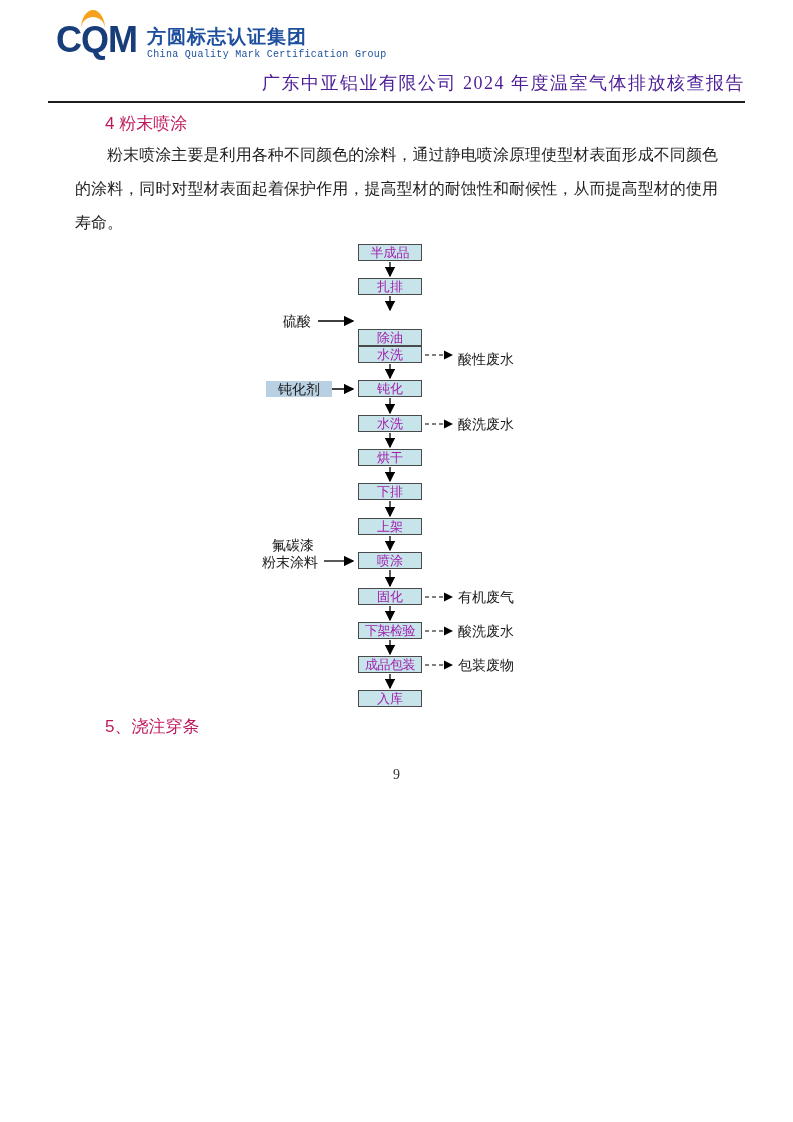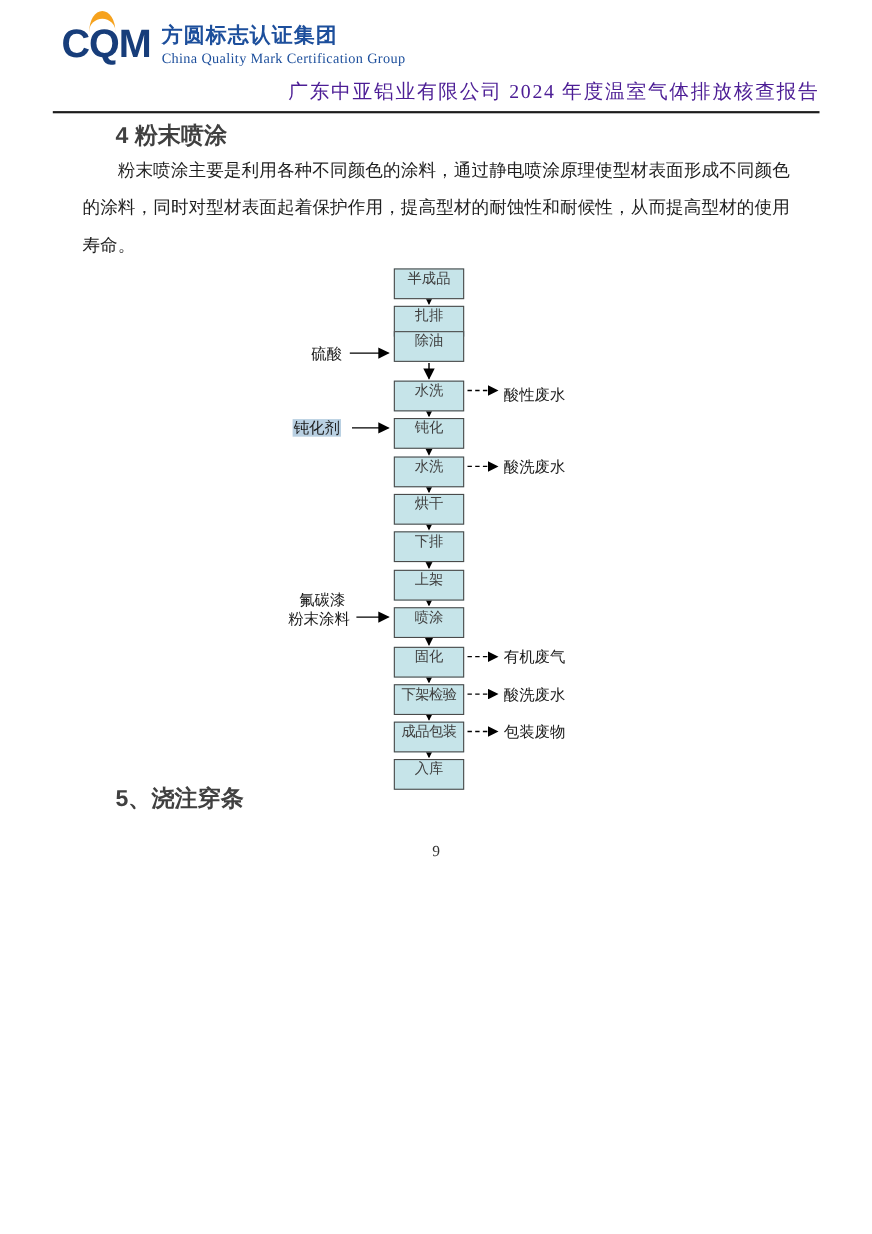--- a/index.html
+++ b/index.html
@@ -15,75 +15,75 @@
   .page{
     width:793px;height:1122px;margin:0 auto;background:#ffffff;
     font-family:"Liberation Serif","DejaVu Serif",serif;color:#1f1f1f;
     position:relative;overflow:hidden;
   }
   
   .header{
     position:relative;height:103px;margin:0 48px;
     border-bottom:2px solid #1c1c1c;
   }
-  .logo{position:absolute;left:8px;top:14px;display:flex;align-items:flex-start;}
+  .logo{position:absolute;left:8px;top:14px;display:flex;align-items:flex-end;}
   .logo-cqm{
     font-family:"Liberation Sans","DejaVu Sans",sans-serif;
     font-weight:bold;font-size:36px;letter-spacing:-1px;color:var(--logo-navy);
     position:relative;line-height:40px;padding-top:6px;
   }
   .logo-cqm .q{position:relative;display:inline-block;}
   .logo-cqm .q::before{
     content:"";position:absolute;left:0px;top:-10px;width:24px;height:12px;
     border-top:7px solid var(--logo-orange);
     border-radius:50% 50% 0 0 / 100% 100% 0 0;
   }
   .logo-text{margin-left:10px;padding-top:8px;}
   .logo-cn{
     font-family:"Liberation Sans","DejaVu Sans",sans-serif;
     font-weight:bold;font-size:19px;line-height:21px;color:var(--logo-blue);
     letter-spacing:1px;
   }
   .logo-en{
-    font-family:Liberation Serif, serif;
-    font-size:13px;color:var(--logo-blue);letter-spacing:0.3px;margin-top:2px;
+    font-family:Liberation Mono, monospace;
+    font-size:10px;color:var(--logo-blue);letter-spacing:0.3px;margin-top:2px;
   }
   .report-title{
     position:absolute;right:0;bottom:6px;font-size:18px;color:#4c1d95;
     letter-spacing:1.5px;
   }
   
   .content{margin:0 75px;}
   .sec-heading{
     font-family:"Liberation Sans","DejaVu Sans",sans-serif;
-    font-weight:bold;font-size:21px;line-height:24px;color:#404040;
+    font-weight:normal;font-size:17px;line-height:24px;color:#be185d;
     text-indent:30px;margin-top:9px;
   }
   .body-para{
     font-size:16px;line-height:34px;text-align:justify;text-indent:32px;
     margin-top:3px;
     font-family:Liberation Mono, monospace;
   }
   
   .flowchart{
     position:relative;left:-75px;width:793px;height:470px;margin-top:0;
     font-family:"Liberation Sans","DejaVu Sans",sans-serif;
   }
   .flow-svg{position:absolute;left:0;top:0;}
   .flow-step{
-    position:absolute;left:358px;width:64px;height:28px;
+    position:absolute;left:358px;width:64px;height:17px;
     background:var(--flow-box-fill);border:1px solid var(--flow-box-border);
-    font-size:13px;line-height:16px;text-align:center;color:#404040;
+    font-size:13px;line-height:16px;text-align:center;color:#a21caf;
     white-space:nowrap;
   }
   .flow-step.wide{letter-spacing:-0.5px;}
   .flow-label{
     position:absolute;font-size:14px;line-height:16px;color:#1a1a1a;white-space:nowrap;
   }
-  .flow-label.hl{background:var(--highlight);padding:0 1px;}
+  .flow-label.hl{background:var(--highlight);padding:0 12px;}
   
   .page-num{
     text-align:center;font-size:14px;color:#333;margin-top:28px;
   }
 </style>
 </head>
 <body>
 
 <div class="page">
 
@@ -131,21 +131,21 @@
 
         <line x1="425" y1="114" x2="452" y2="114" stroke="#000" stroke-width="1.2" stroke-dasharray="4 3" marker-end="url(#ah)"></line>
         <line x1="425" y1="183" x2="452" y2="183" stroke="#000" stroke-width="1.2" stroke-dasharray="4 3" marker-end="url(#ah)"></line>
         <line x1="425" y1="356" x2="452" y2="356" stroke="#000" stroke-width="1.2" stroke-dasharray="4 3" marker-end="url(#ah)"></line>
         <line x1="425" y1="390" x2="452" y2="390" stroke="#000" stroke-width="1.2" stroke-dasharray="4 3" marker-end="url(#ah)"></line>
         <line x1="425" y1="424" x2="452" y2="424" stroke="#000" stroke-width="1.2" stroke-dasharray="4 3" marker-end="url(#ah)"></line>
       </svg>
 
       <div class="flow-step" style="top:3px">半成品</div>
       <div class="flow-step" style="top:37px">扎排</div>
-      <div class="flow-step" style="top:60px">除油</div>
+      <div class="flow-step" style="top:88px">除油</div>
       <div class="flow-step" style="top:105px">水洗</div>
       <div class="flow-step" style="top:139px">钝化</div>
       <div class="flow-step" style="top:174px">水洗</div>
       <div class="flow-step" style="top:208px">烘干</div>
       <div class="flow-step" style="top:242px">下排</div>
       <div class="flow-step" style="top:277px">上架</div>
       <div class="flow-step" style="top:311px">喷涂</div>
       <div class="flow-step" style="top:347px">固化</div>
       <div class="flow-step wide" style="top:381px">下架检验</div>
       <div class="flow-step wide" style="top:415px">成品包装</div>

